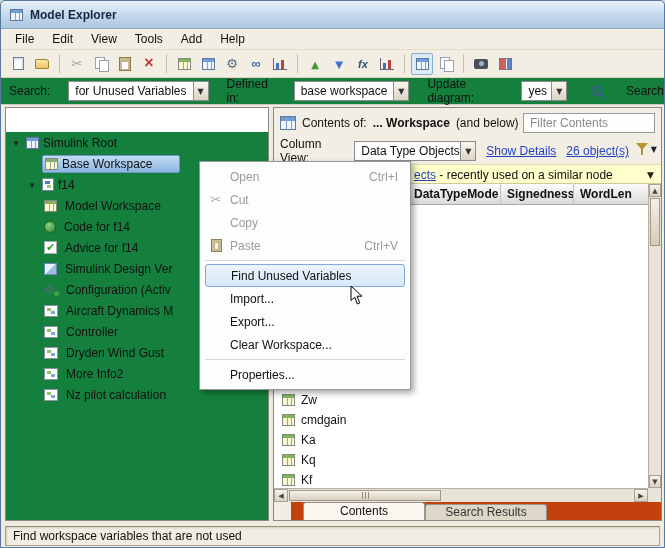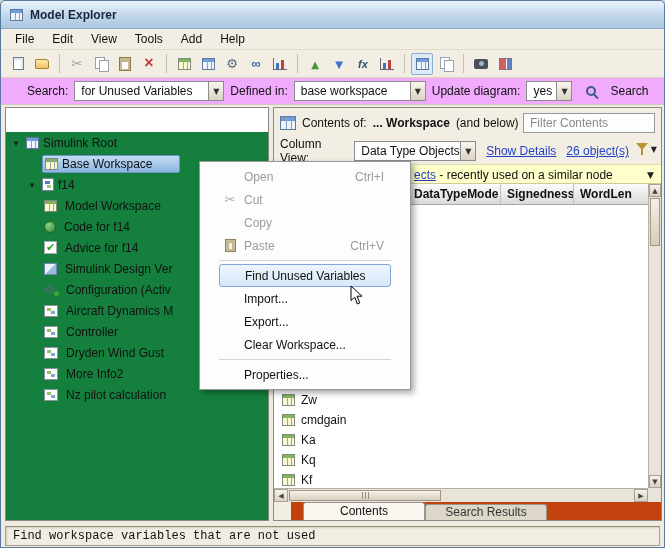--- a/index.html
+++ b/index.html
@@ -57,22 +57,22 @@
   .mi-chart { position:relative; width:14px; height:12px; border-left:1px solid #667; border-bottom:1px solid #667; }
   .mi-chart::before { content:""; position:absolute; left:2px; bottom:0; width:3px; height:6px; background:#4472c4; }
   .mi-chart::after { content:""; position:absolute; left:7px; bottom:0; width:3px; height:9px; background:#c04040; }
   .mi-cam { width:14px; height:10px; background:#4a505a; border-radius:2px; position:relative; }
   .mi-cam::before { content:""; position:absolute; left:5px; top:2px; width:5px; height:5px;
     border-radius:50%; background:#9fb4c8; }
   .mi-grid2 { width:13px; height:12px;
     background:linear-gradient(to right,#d06060 0 6px,#fff 6px 7px,#6080c8 7px); border:1px solid #777; }
 
   
-  .searchbar { position:absolute; top:77px; left:0; right:0; height:27px; background:#f0abfc;
-    display:flex; align-items:center; gap:6px; padding-left:26px; border-bottom:1px solid #cfc8b6; }
+  .searchbar { position:absolute; top:77px; left:0; right:0; height:27px; background:#15803d;
+    display:flex; align-items:center; gap:18px; padding-left:8px; border-bottom:1px solid #cfc8b6; }
   .combo { display:flex; align-items:stretch; height:20px; background:#fff; border:1px solid #8c8c8c; }
   .combo-text { padding:2px 6px 0 6px; flex:1; white-space:nowrap; overflow:hidden; }
   .combo-btn { width:15px; background:linear-gradient(#f9f6ef,#dcd4c2); border-left:1px solid #8c8c8c;
     display:flex; align-items:center; justify-content:center; font-size:8px; color:#333; }
   .w150 { width:150px; } .w132 { width:132px; } .w46 { width:46px; } .w122 { width:122px; }
   .search-go { width:26px; height:22px; display:flex; align-items:center; justify-content:center;
     border:1px solid transparent; }
   .mi-mag { width:10px; height:10px; border:2px solid #3a5a8c; border-radius:50%; position:relative; }
   .mi-mag::after { content:""; position:absolute; width:7px; height:2px; background:#3a5a8c;
     transform:rotate(45deg); right:-5px; bottom:-3px; }
@@ -180,25 +180,25 @@
   .rp-tabs { position:absolute; bottom:0; left:17px; right:0; height:18px; display:flex; padding-left:12px;
     background:#c2410c; }
   .tab { width:122px; text-align:center; border:1px solid #9a958a; border-bottom:none;
     border-radius:3px 3px 0 0; height:18px; line-height:17px; white-space:nowrap; overflow:hidden; }
   .tab.active { background:#faf7f0; }
   .tab.inactive { background:#ddd7c9; color:#333; height:16px; margin-top:2px; line-height:15px; }
 
   
   .statusbar { position:absolute; left:0; right:0; bottom:0; height:24px; background:#f0ebdf; padding:3px 4px 0 4px; }
   .status-box { height:19px; border:1px solid #a9a394; border-top-color:#948e7c; background:#f2ede2;
-    display:flex; align-items:center; padding:9px 7px; box-shadow:inset 1px 1px 2px rgba(120,110,90,.25);font-family:Liberation Mono, monospace; }
+    display:flex; align-items:center; padding:9px 7px; box-shadow:inset 1px 1px 2px rgba(120,110,90,.25); }
 
   
   .ctx { position:absolute; left:198px; top:160px; width:212px; background:#fdfdfd;
-    border:1px solid #979797; box-shadow:3px 3px 6px rgba(0,0,0,.35); padding:3px 16px; z-index:50; }
+    border:1px solid #979797; box-shadow:3px 3px 6px rgba(0,0,0,.35); padding:3px 2px; z-index:50; }
   .ctx-item { height:23px; display:flex; align-items:center; gap:5px; padding:0 10px 0 5px; }
   .ctx-ico { width:18px; display:flex; align-items:center; justify-content:center; flex:none; }
   .ctx-label { flex:1; white-space:nowrap; }
   .ctx-sc { margin-left:16px; white-space:nowrap; }
   .ctx-item.disabled { color:#9b9b9b; }
   .ctx-item.hl { margin:0 3px; border:1px solid #7fa8d9; border-radius:3px;
     background:linear-gradient(#eef5fc,#d5e8f9); padding:0 7px 0 2px; }
   .ctx-sep { height:1px; background:#d5d5d5; margin:3px 3px; }
   .mi-cut-gray::before { content:"✂"; color:#a7adb5; font-size:13px; }
   .mi-clip { width:11px; height:13px; background:#cdbd92; border:1px solid #938052; position:relative; }

